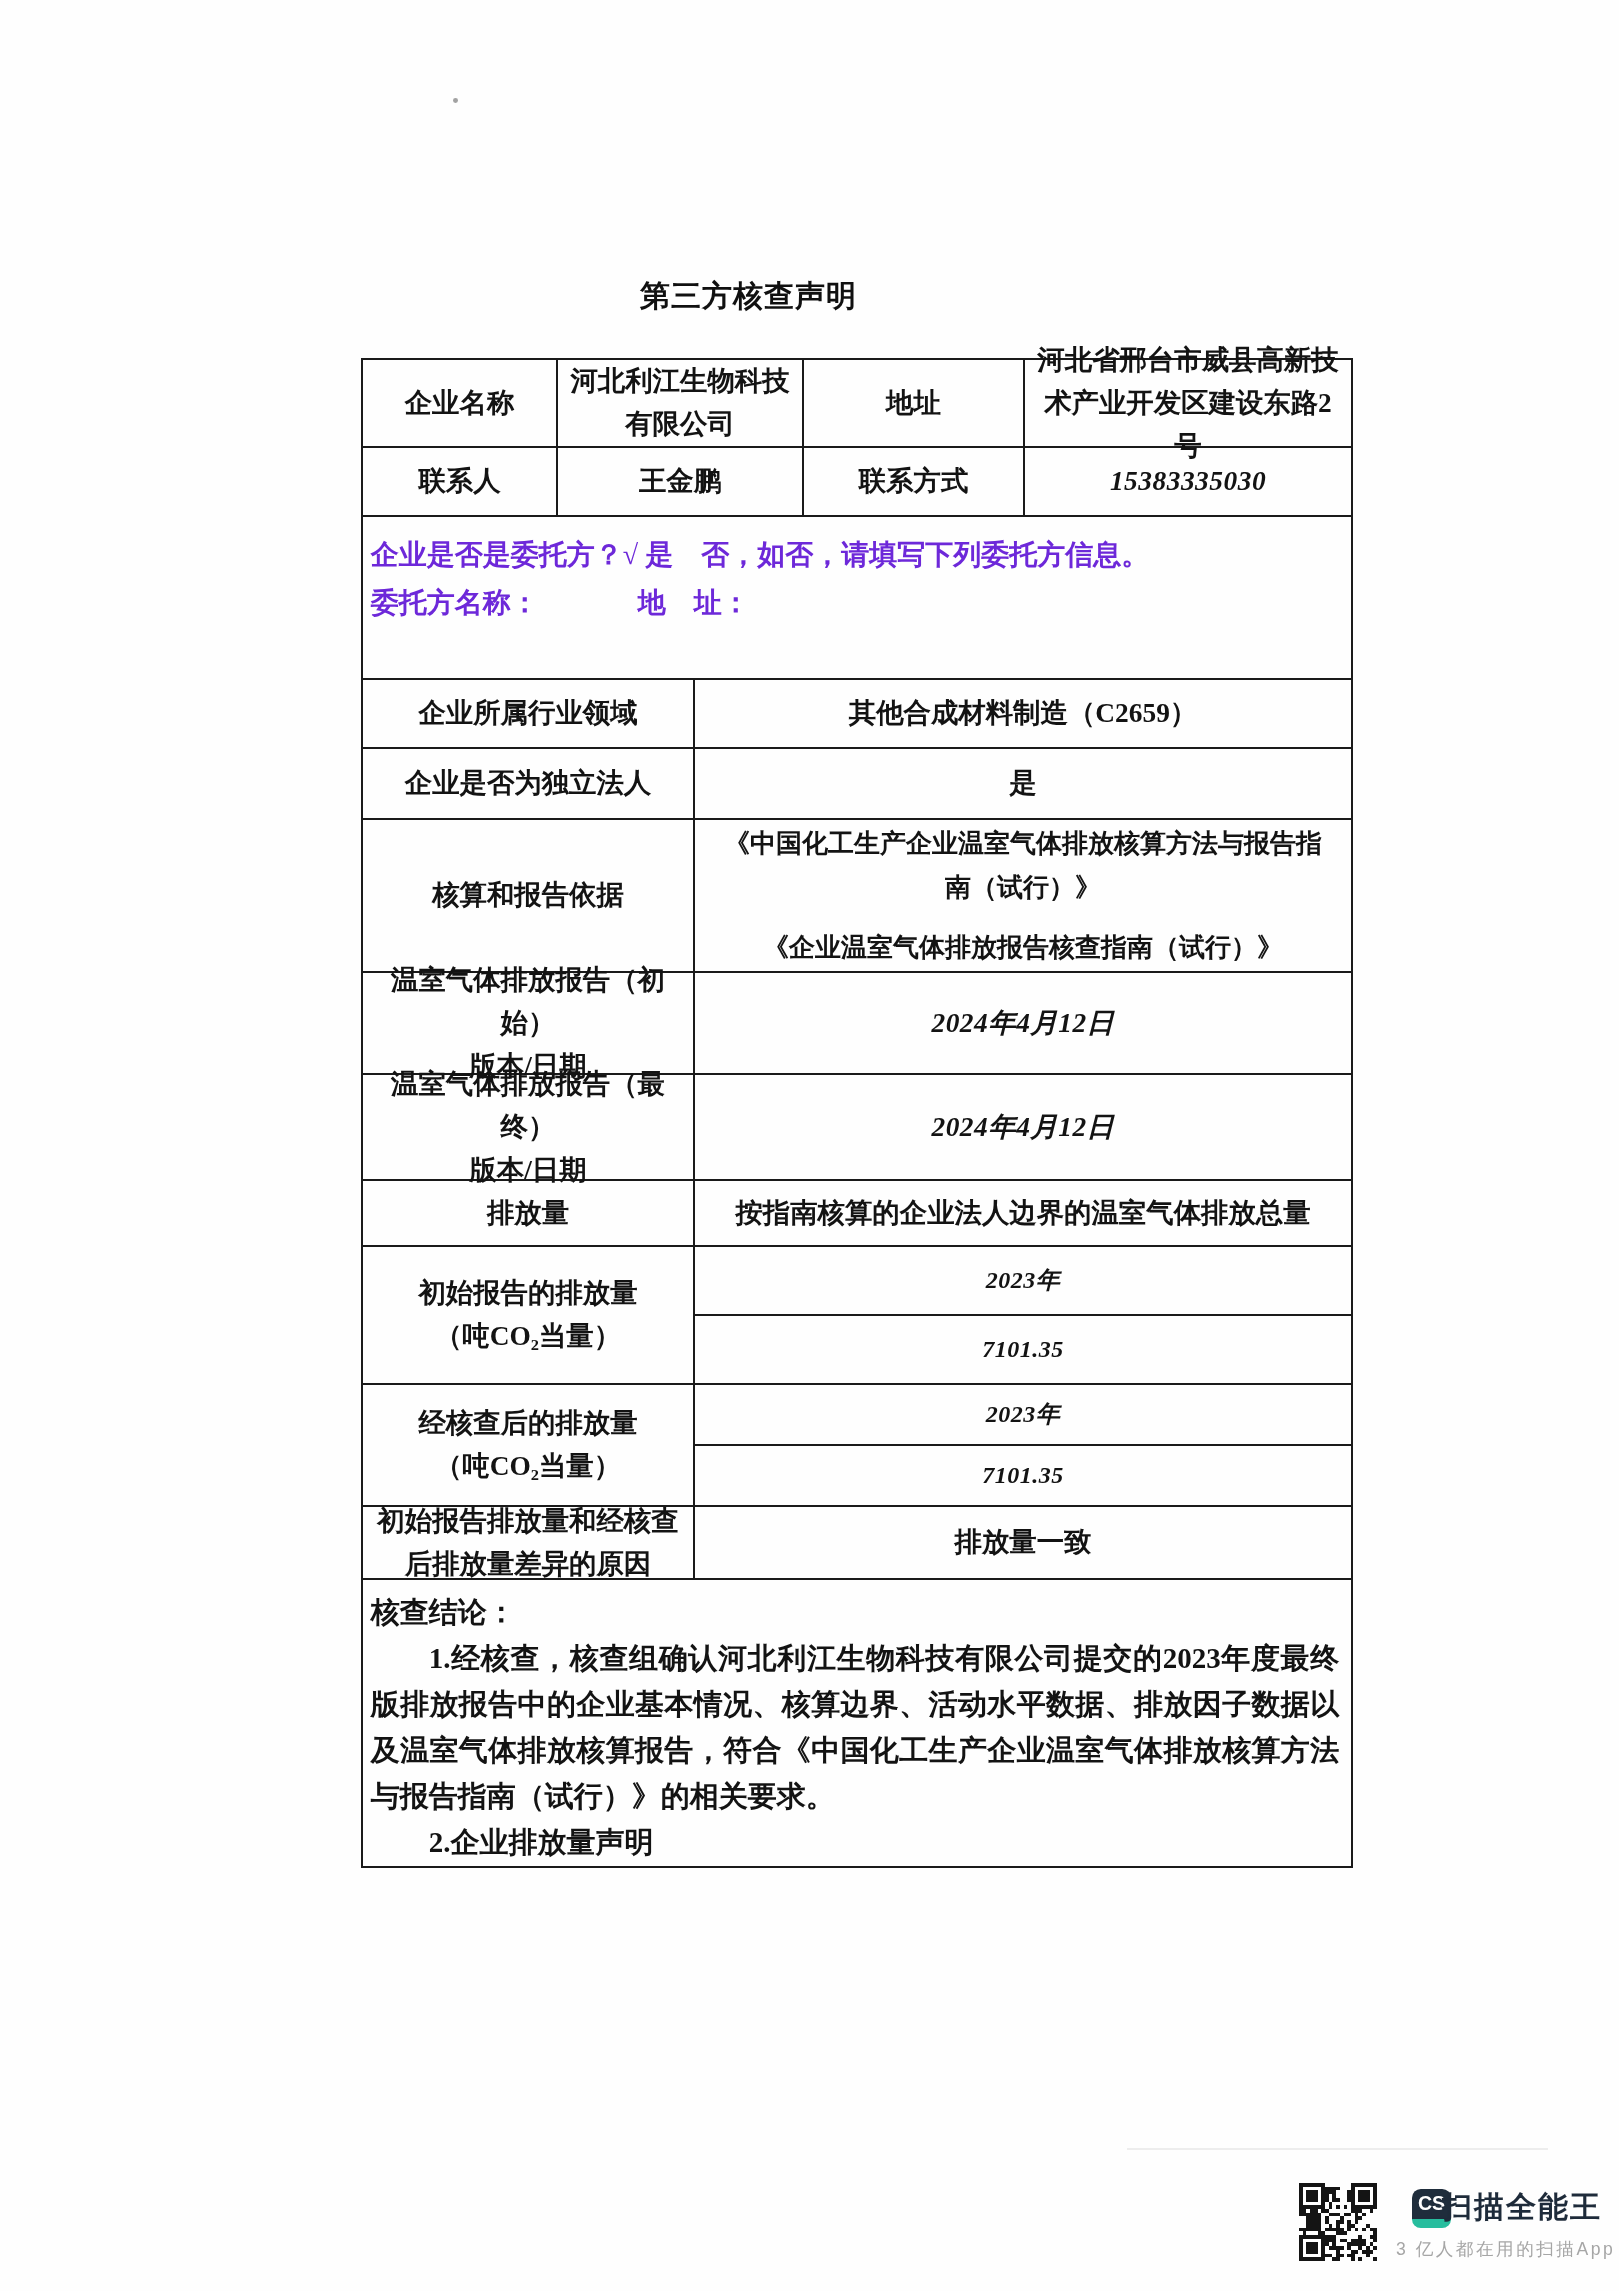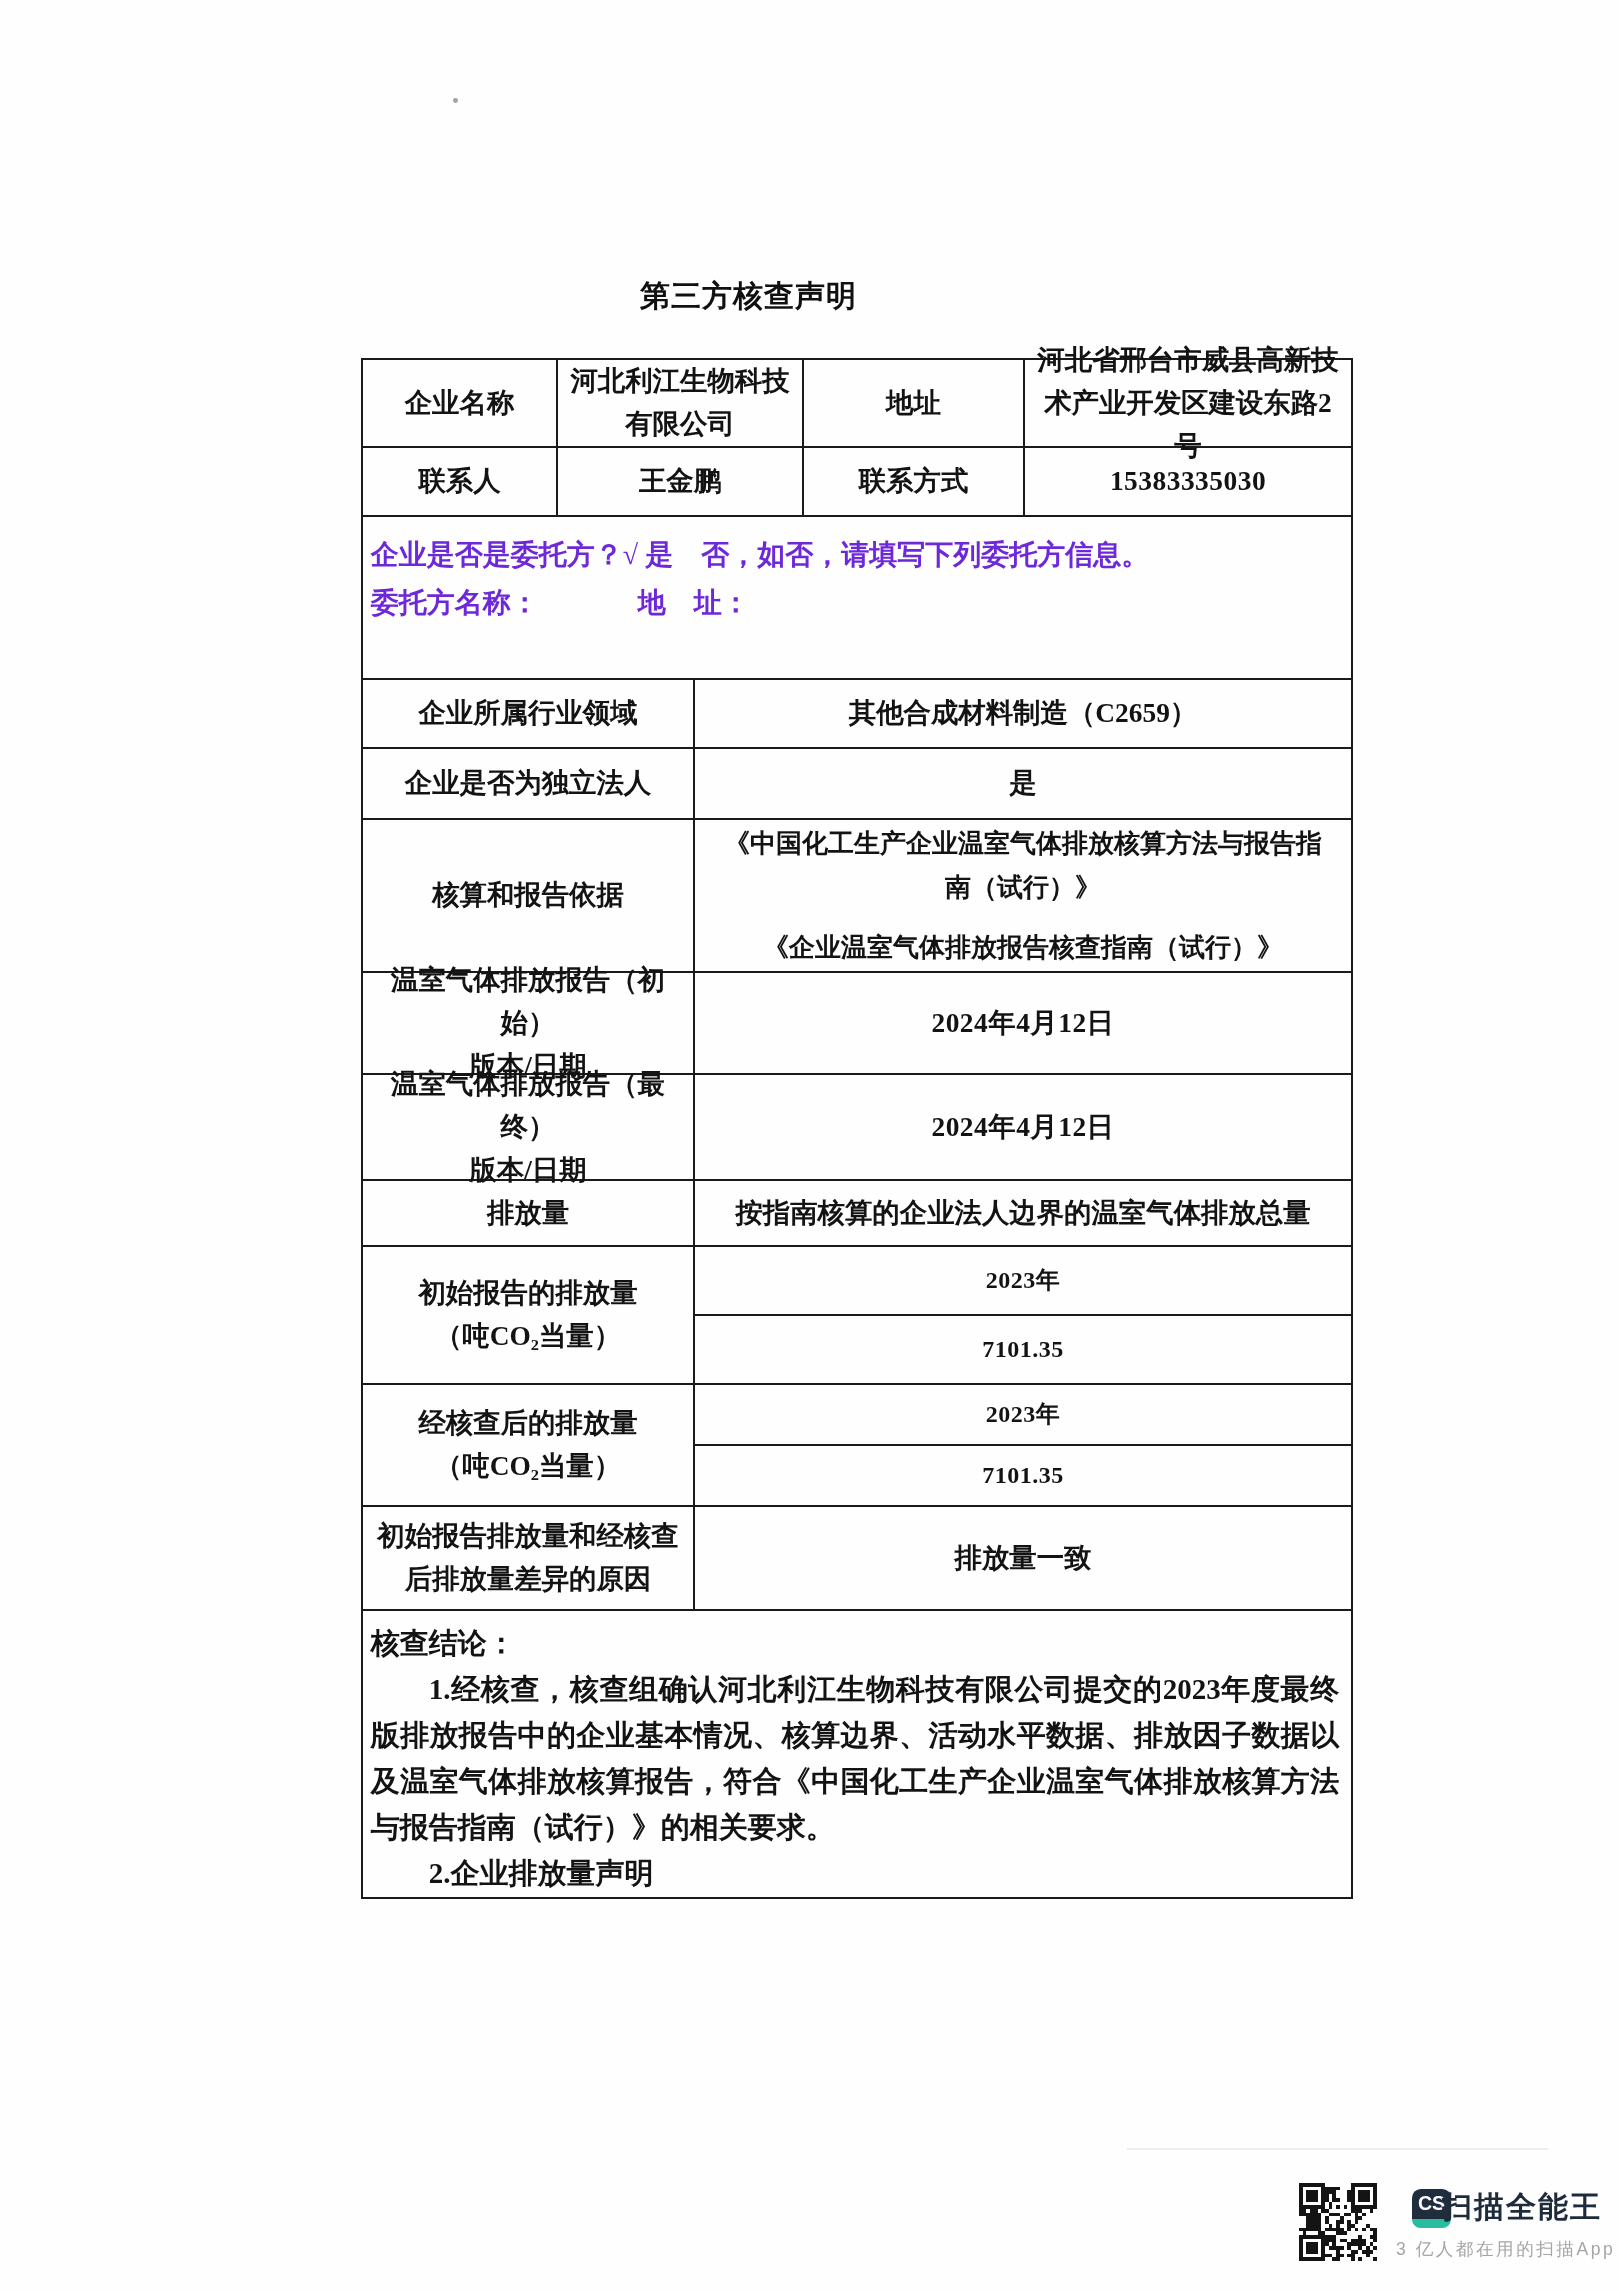--- a/index.html
+++ b/index.html
@@ -42,21 +42,21 @@
   .dline{white-space:nowrap;}
   .dlabel1{display:inline-block;width:267px;}
   .basis-val{width:100%;}
   .basis-val p{margin:16px;text-align:center;font-weight:700;font-size:26px;line-height:44px;}
   .conclusion{
     display:block;box-sizing:border-box;text-align:left;
     padding:9.8px 11.8px 0 7.8px;color:#131313;
   }
   .conclusion-heading{font-size:29px;font-weight:700;line-height:45px;margin:0;}
   .conclusion p{margin:0;font-size:29px;font-weight:700;line-height:46px;text-align:justify;text-indent:2em;}
-  .serifnum{letter-spacing:0.5px;}
+  .serifnum{letter-spacing:0.5px;font-style:italic;}
 
   
   .hairline{position:absolute;left:1127px;top:2148px;width:421px;height:2px;background:#ededed;}
   .scan-watermark{position:absolute;left:1299px;top:2182px;width:294px;height:88px;font-family:"Liberation Sans","DejaVu Sans",sans-serif;}
   .qr{
     position:absolute;left:0;top:1px;width:78px;height:78px;
     display:grid;grid-template-columns:repeat(21,1fr);grid-template-rows:repeat(21,1fr);
   }
   .qm{background:transparent;}
   .qm.d{background:#141414;}
@@ -166,21 +166,21 @@
       <div class="cell L" style="border-left:none">
         <div>经核查后的排放量</div>
         <div>（吨CO₂当量）</div>
       </div>
       <div class="vsplit">
         <div class="sub serifnum">2023年</div>
         <div class="sub serifnum">7101.35</div>
       </div>
     </div>
 
-    <div class="row" style="height:104px">
+    <div class="row" style="height:73px">
       <div class="cell L">
         <div>初始报告排放量和经核查</div>
         <div>后排放量差异的原因</div>
       </div>
       <div class="cell R">排放量一致</div>
     </div>
 
     <div class="row" style="height:288px">
       <div class="conclusion" style="width:100%">
         <div class="conclusion-heading">核查结论：</div>

